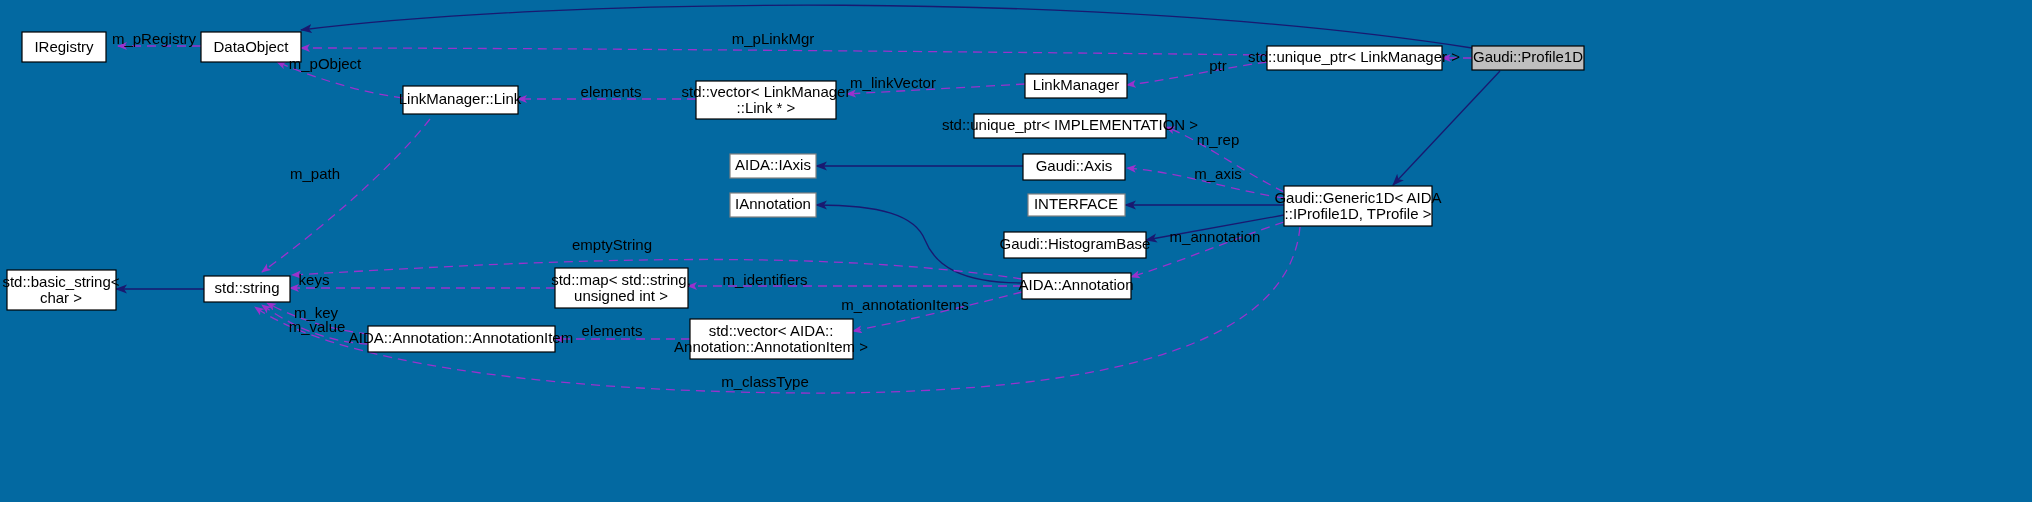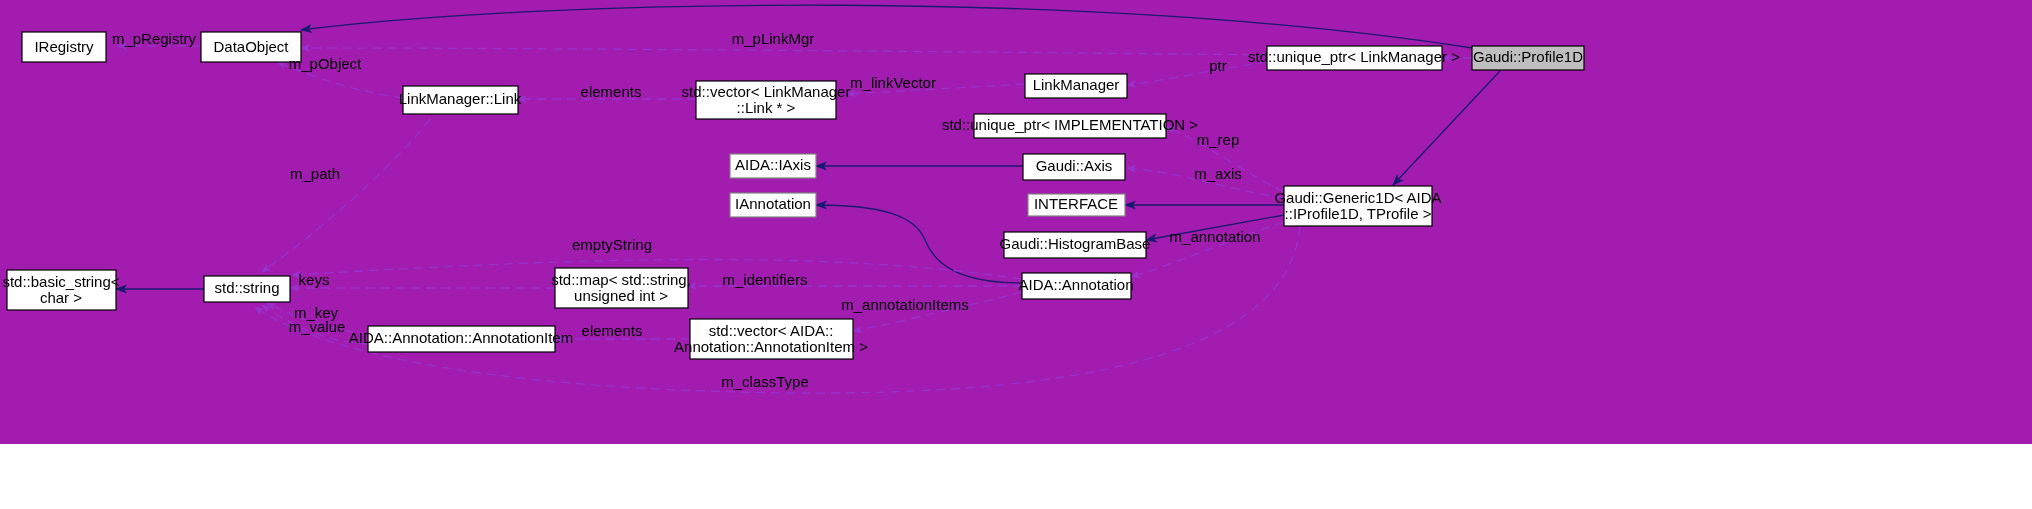--- a/index.html
+++ b/index.html
@@ -6,22 +6,22 @@
     margin: 0;
     padding: 0;
     background: #ffffff;
   }
   body {
     font-family: "Liberation Sans", sans-serif;
   }
   #diagram-root {
     position: relative;
     width: 2032px;
-    height: 444px;
-    background: #a21caf;
+    height: 502px;
+    background: #0369a1;
     overflow: hidden;
   }
   svg.diagram-canvas {
     position: absolute;
     left: 0;
     top: 0;
     width: 2032px;
     height: 509px;
   }
   .node-label {

